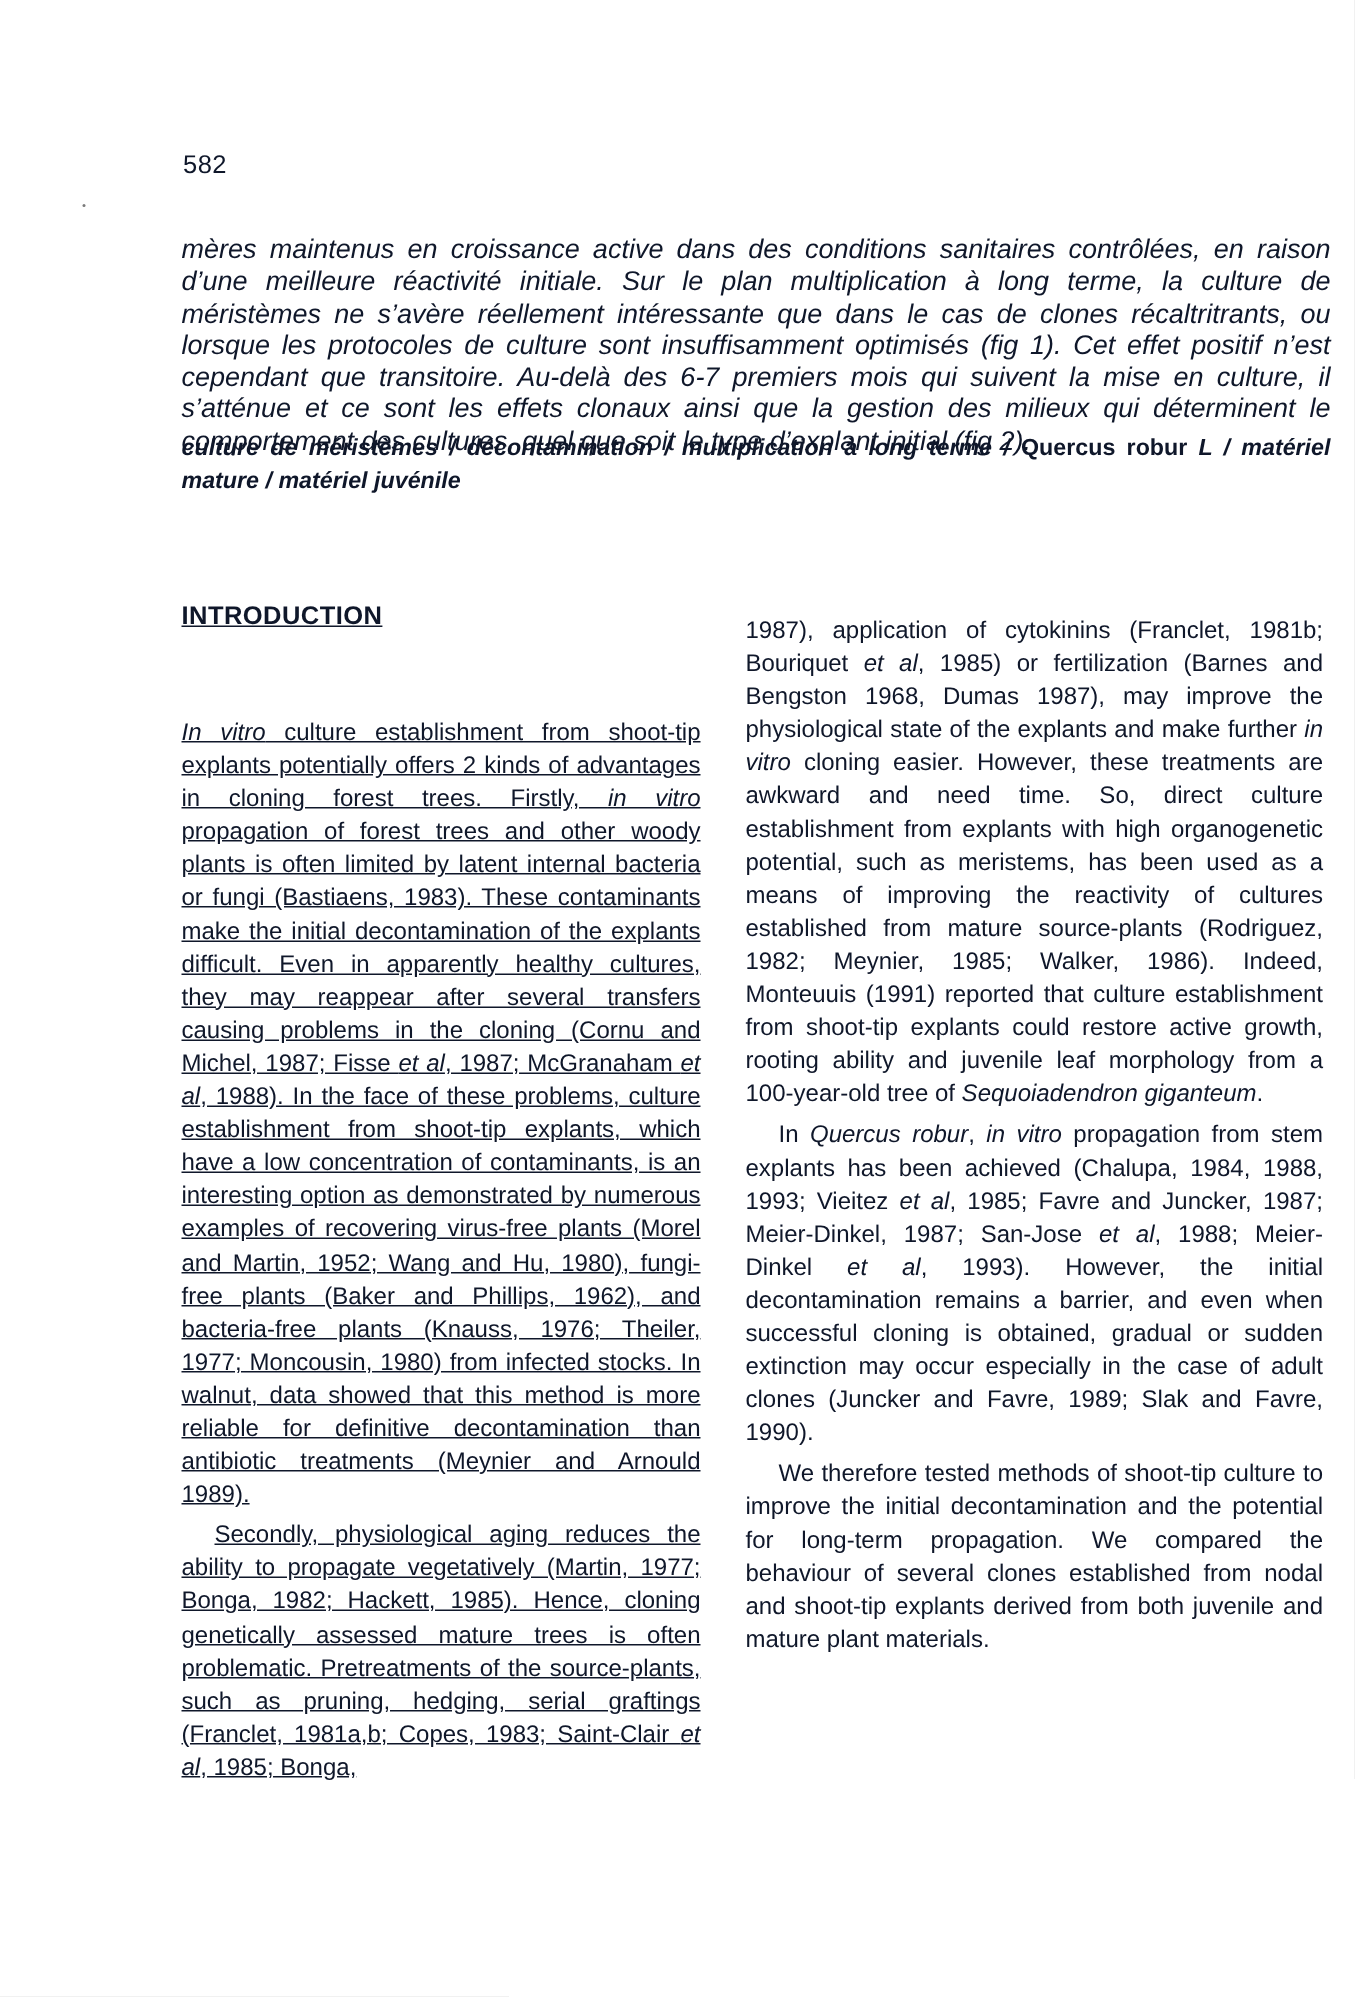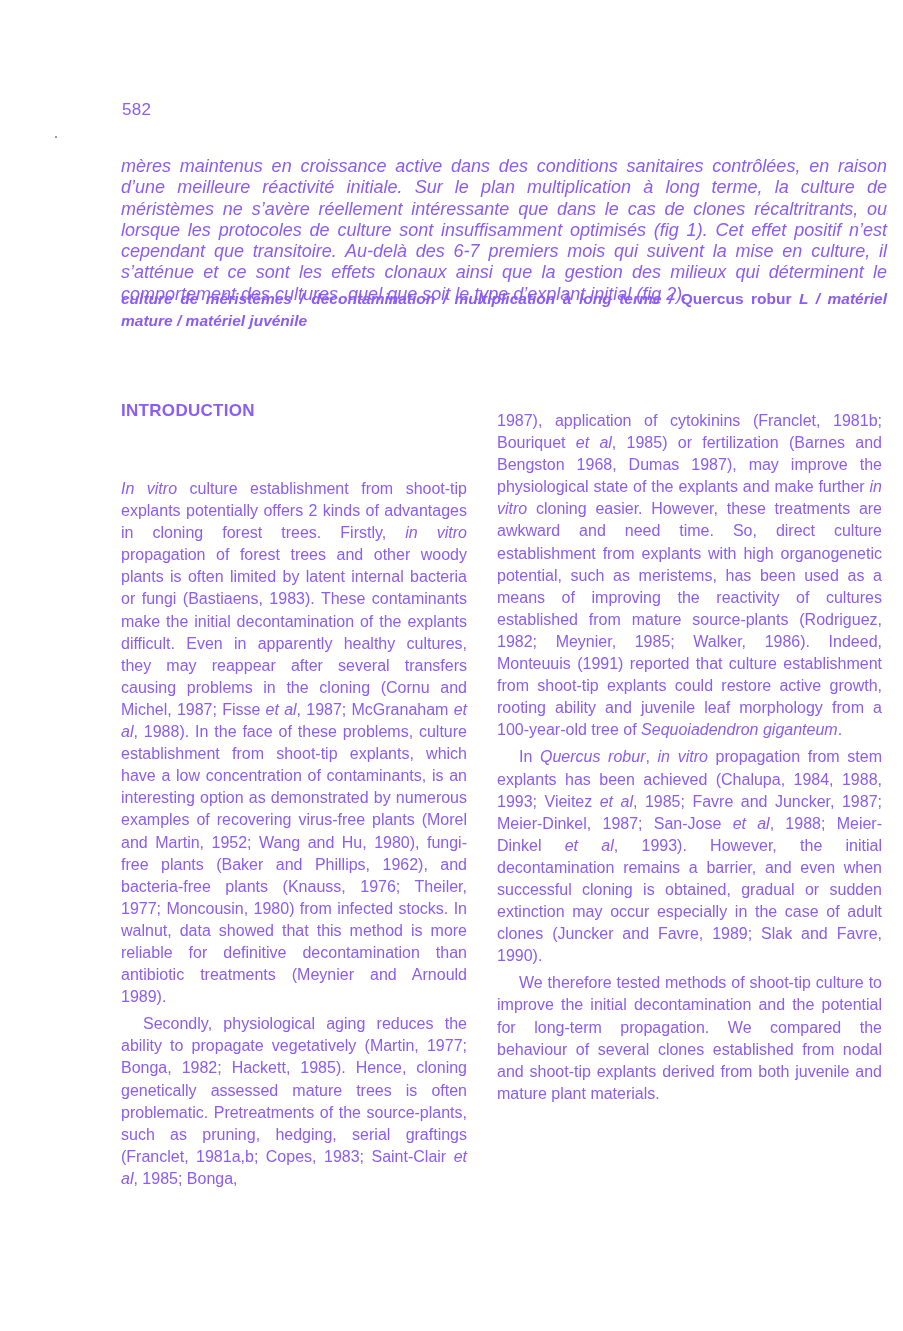--- a/index.html
+++ b/index.html
@@ -2,21 +2,21 @@
 <html lang="en"><head>
 <meta charset="utf-8">
 <style>
   html,body{margin:0;padding:0;background:#e8e8e8;}
   .page{
     position:relative;
     width:903px;height:1331px;
     margin:0 auto;
     background:#ffffff;
     font-family:"Liberation Sans",sans-serif;
-    color:#8b5cf6;
+    color:#0f172a;
     overflow:hidden;
   }
   .page-number{
     position:absolute;left:122px;top:100px;
     font-size:17px;letter-spacing:.3px;
   }
   .running-head{
     position:absolute;left:60px;top:102px;width:840px;
     text-align:center;font-size:15.5px;letter-spacing:.2px;
   }
@@ -35,21 +35,21 @@
     font-size:15.5px;line-height:21.5px;
     font-style:italic;font-weight:bold;
     text-align:justify;
   }
   .columns{
     position:absolute;left:121px;top:400px;width:761px;
     display:flex;gap:30px;
     font-size:16px;line-height:22.1px;
     text-align:justify;
   }
-  .col-left{width:346px;flex:0 0 346px;}
+  .col-left{width:346px;flex:0 0 346px;text-decoration:underline;}
   .col-right{flex:1 1 auto;margin-top:10px;}
   .section-heading{
     margin:0 0 56px 0;
     font-size:17px;font-weight:bold;letter-spacing:.3px;
     text-align:left;line-height:22px;
   }
   p.body-par{margin:0 0 5px 0;}
   p.indent{text-indent:22px;}
   .r-i{font-style:italic;}
   .r-u{font-style:normal;}

